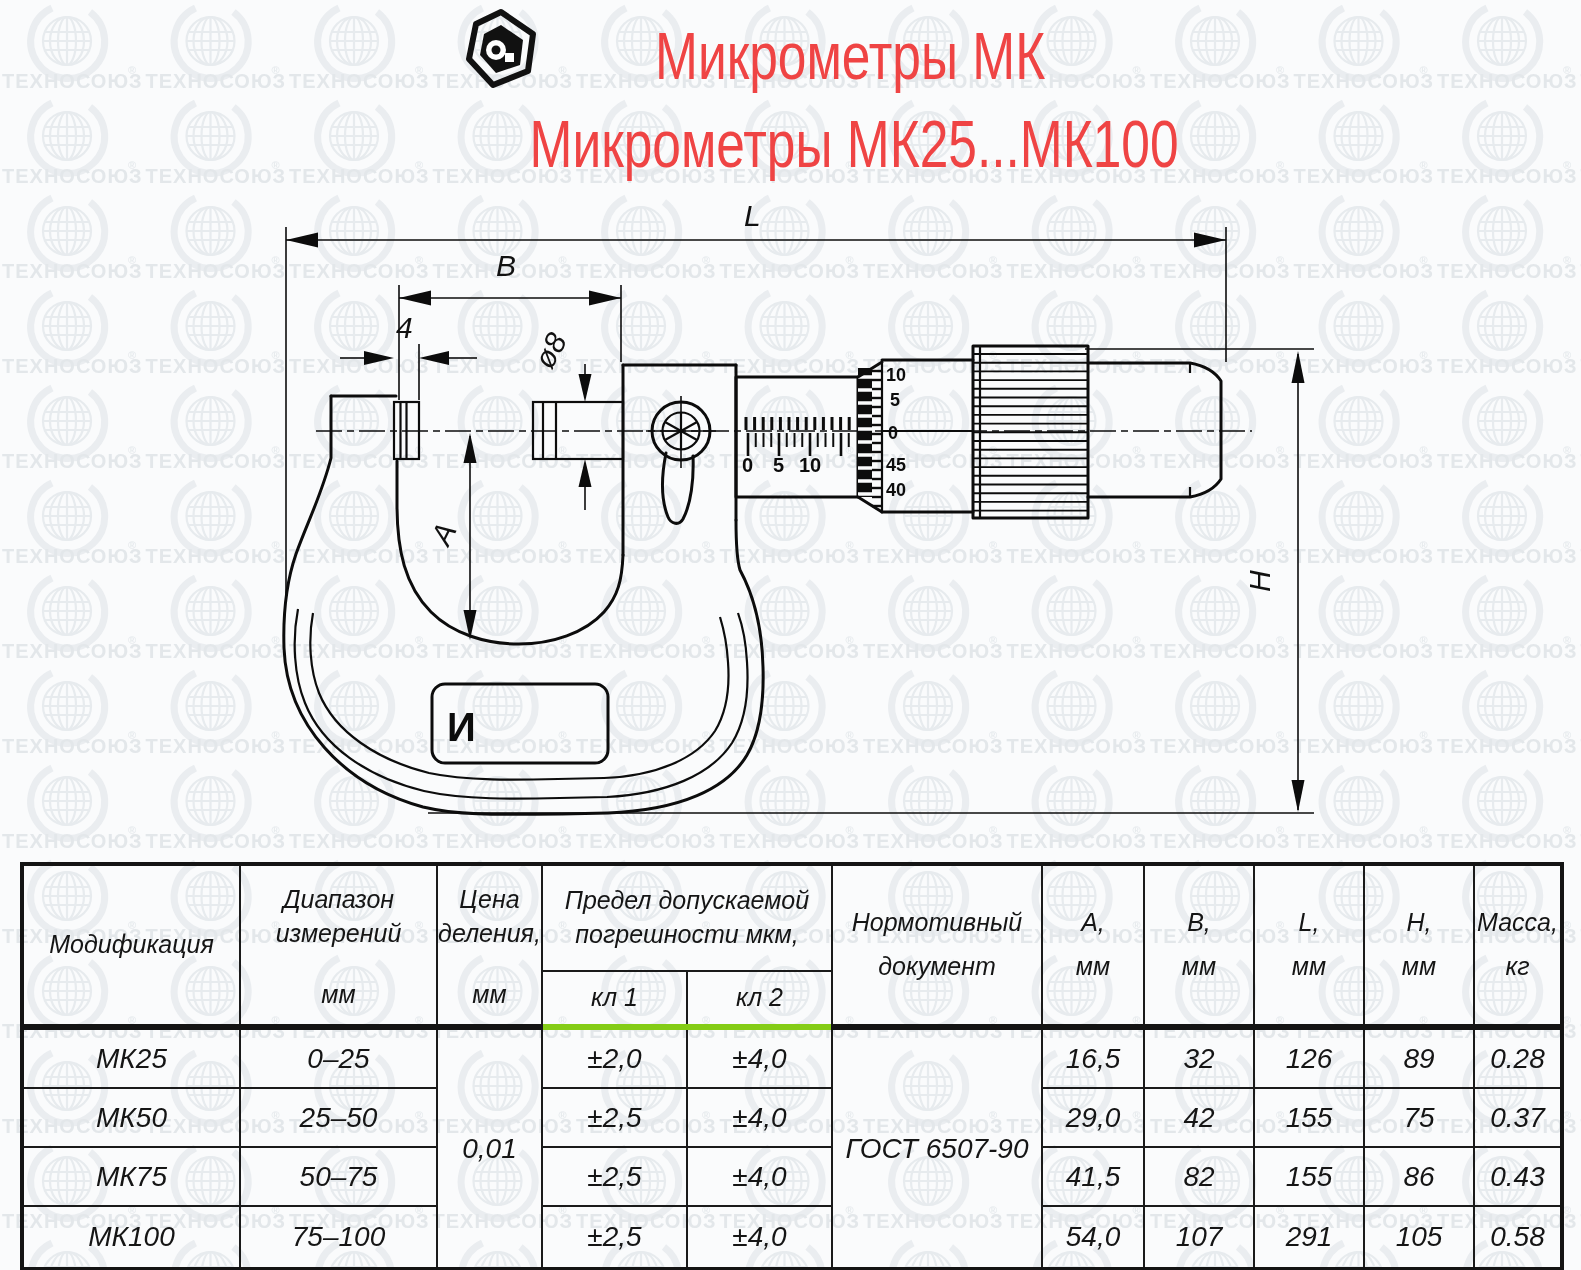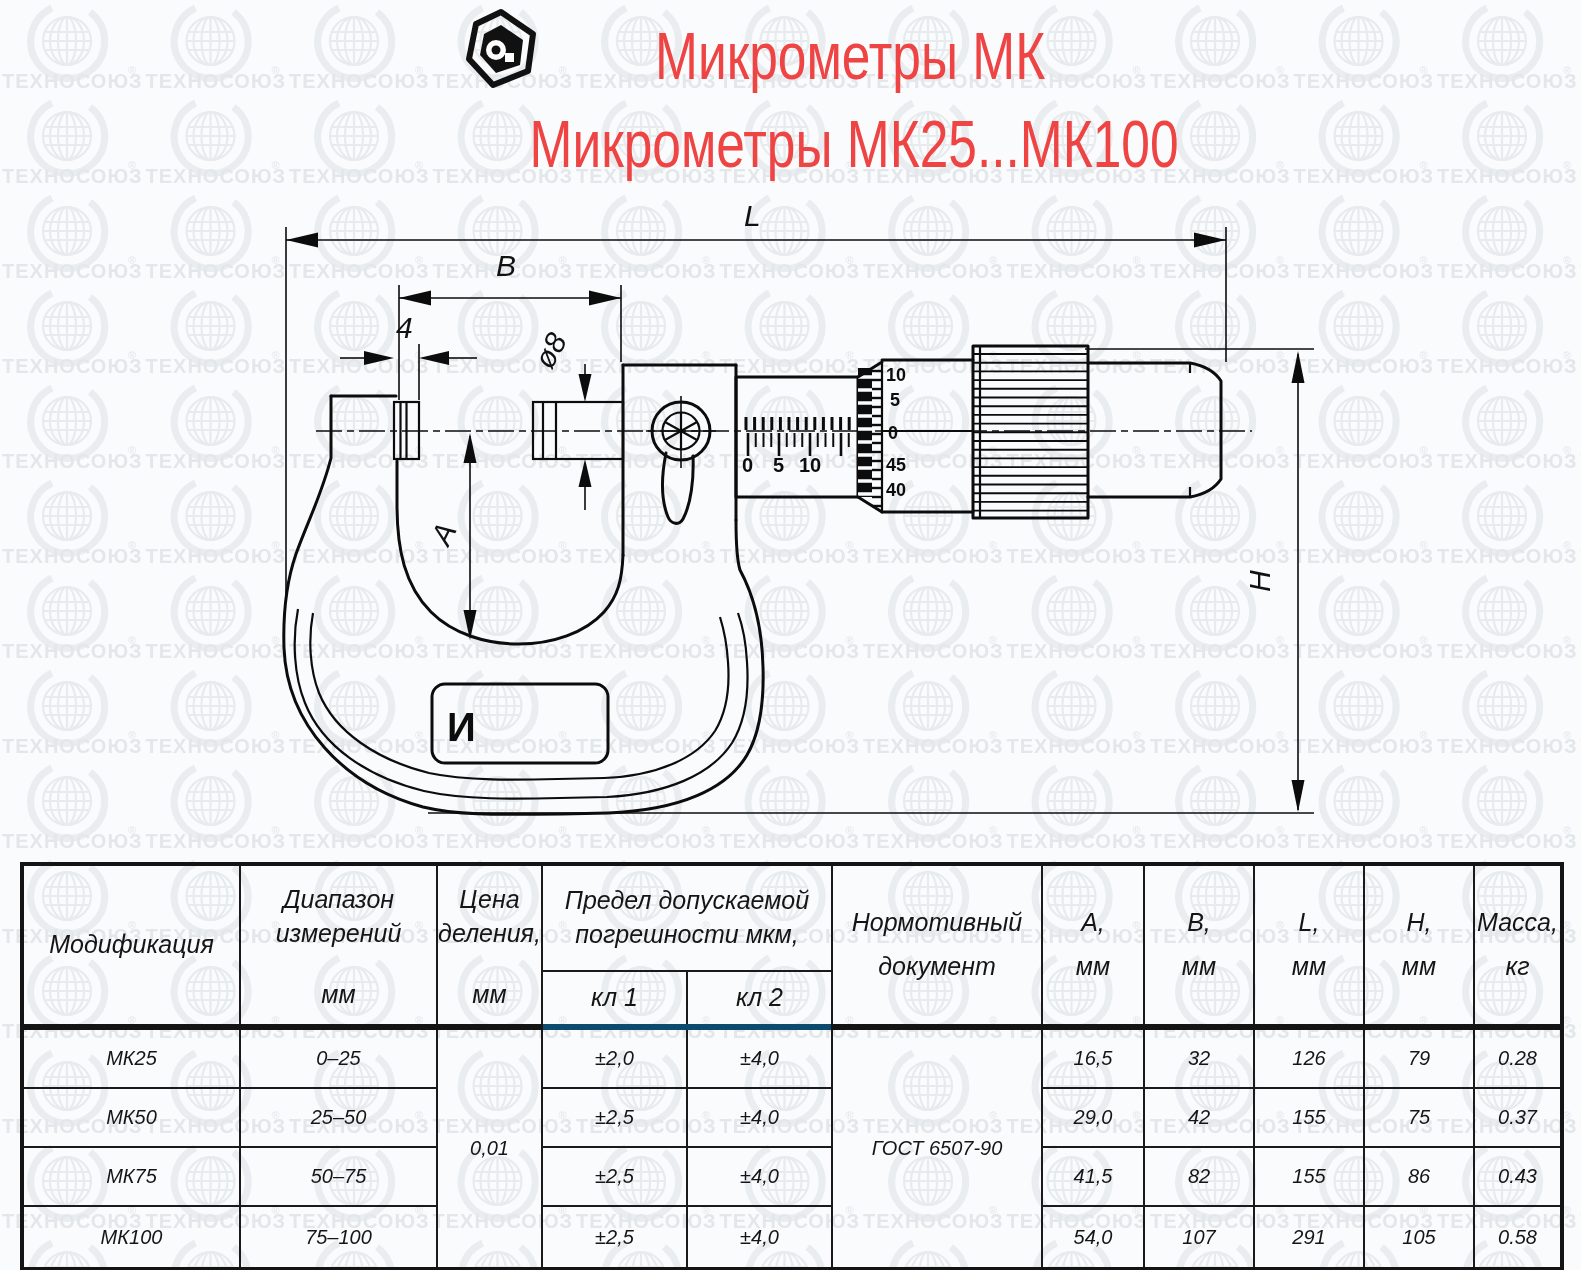--- a/index.html
+++ b/index.html
@@ -37,23 +37,23 @@
     font-style:italic;color:#151515;background:transparent;
   }
   #spec-table td,#spec-table th{
     border:2px solid #1a1a1a;text-align:center;vertical-align:middle;
     padding:0;font-weight:normal;background:transparent;
   }
   #spec-table{border:4px solid #141414;}
   #spec-table .hd{font-size:25px;line-height:1.35;}
   #spec-table tr.r1 th{height:104px;}
   #spec-table tr.r2 th{height:52px;}
-  #spec-table tr.r2 th{border-bottom:6px solid #0c4a6e;}
+  #spec-table tr.r2 th{border-bottom:6px solid #84cc16;}
   #spec-table tr.r1 th[rowspan]{border-bottom:6px solid #141414;}
-  #spec-table td.val{font-size:20px;height:57px;}
+  #spec-table td.val{font-size:28px;height:57px;}
   #spec-table tr.last td{height:60px;}
   .h2cell{display:flex;flex-direction:column;height:156px;}
   .h2cell .top{flex:1;display:flex;flex-direction:column;justify-content:center;}
   .h2cell .bot{height:56px;display:flex;align-items:center;justify-content:center;}
   .h2center{display:flex;flex-direction:column;justify-content:center;height:156px;gap:10px;}
 </style>
 </head>
 <body>
 
 <svg id="wm-svg" width="1581" height="1270">
@@ -883,21 +883,21 @@
   <tr>
     <td class="val">МК25</td>
     <td class="val">0–25</td>
     <td class="val" rowspan="4">0,01</td>
     <td class="val">±2,0</td>
     <td class="val">±4,0</td>
     <td class="val" rowspan="4">ГОСТ 6507-90</td>
     <td class="val">16,5</td>
     <td class="val">32</td>
     <td class="val">126</td>
-    <td class="val">79</td>
+    <td class="val">89</td>
     <td class="val">0.28</td>
   </tr>
   <tr>
     <td class="val">МК50</td>
     <td class="val">25–50</td>
     <td class="val">±2,5</td>
     <td class="val">±4,0</td>
     <td class="val">29,0</td>
     <td class="val">42</td>
     <td class="val">155</td>

